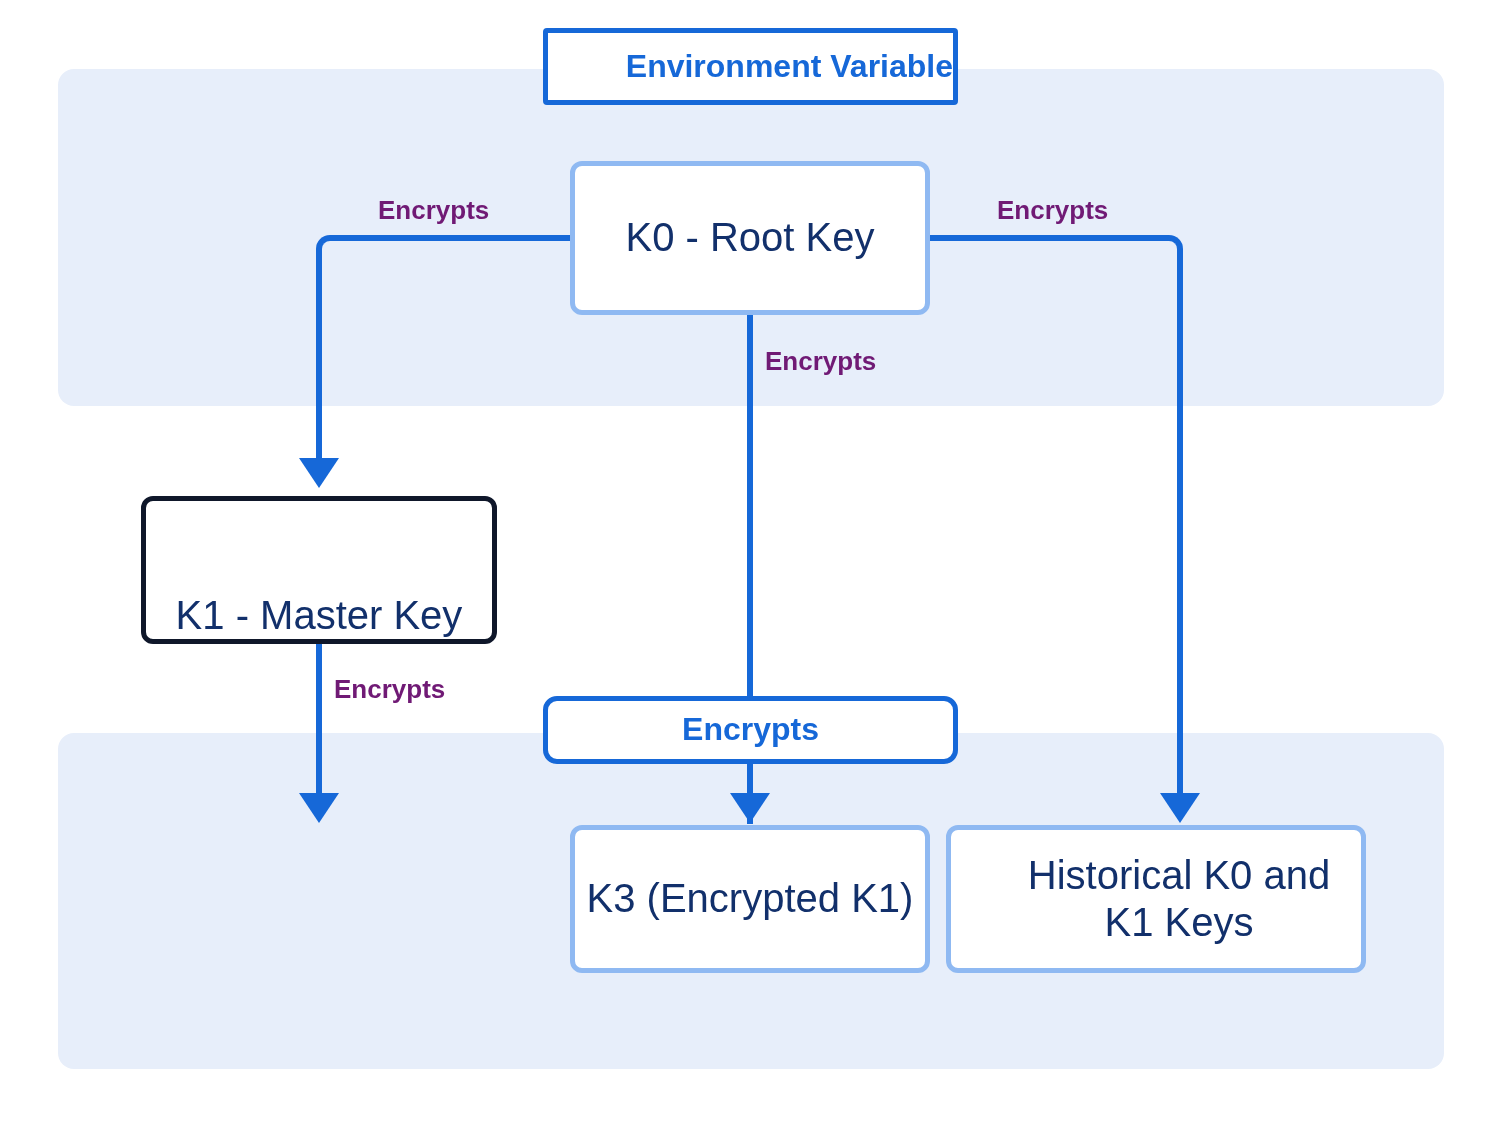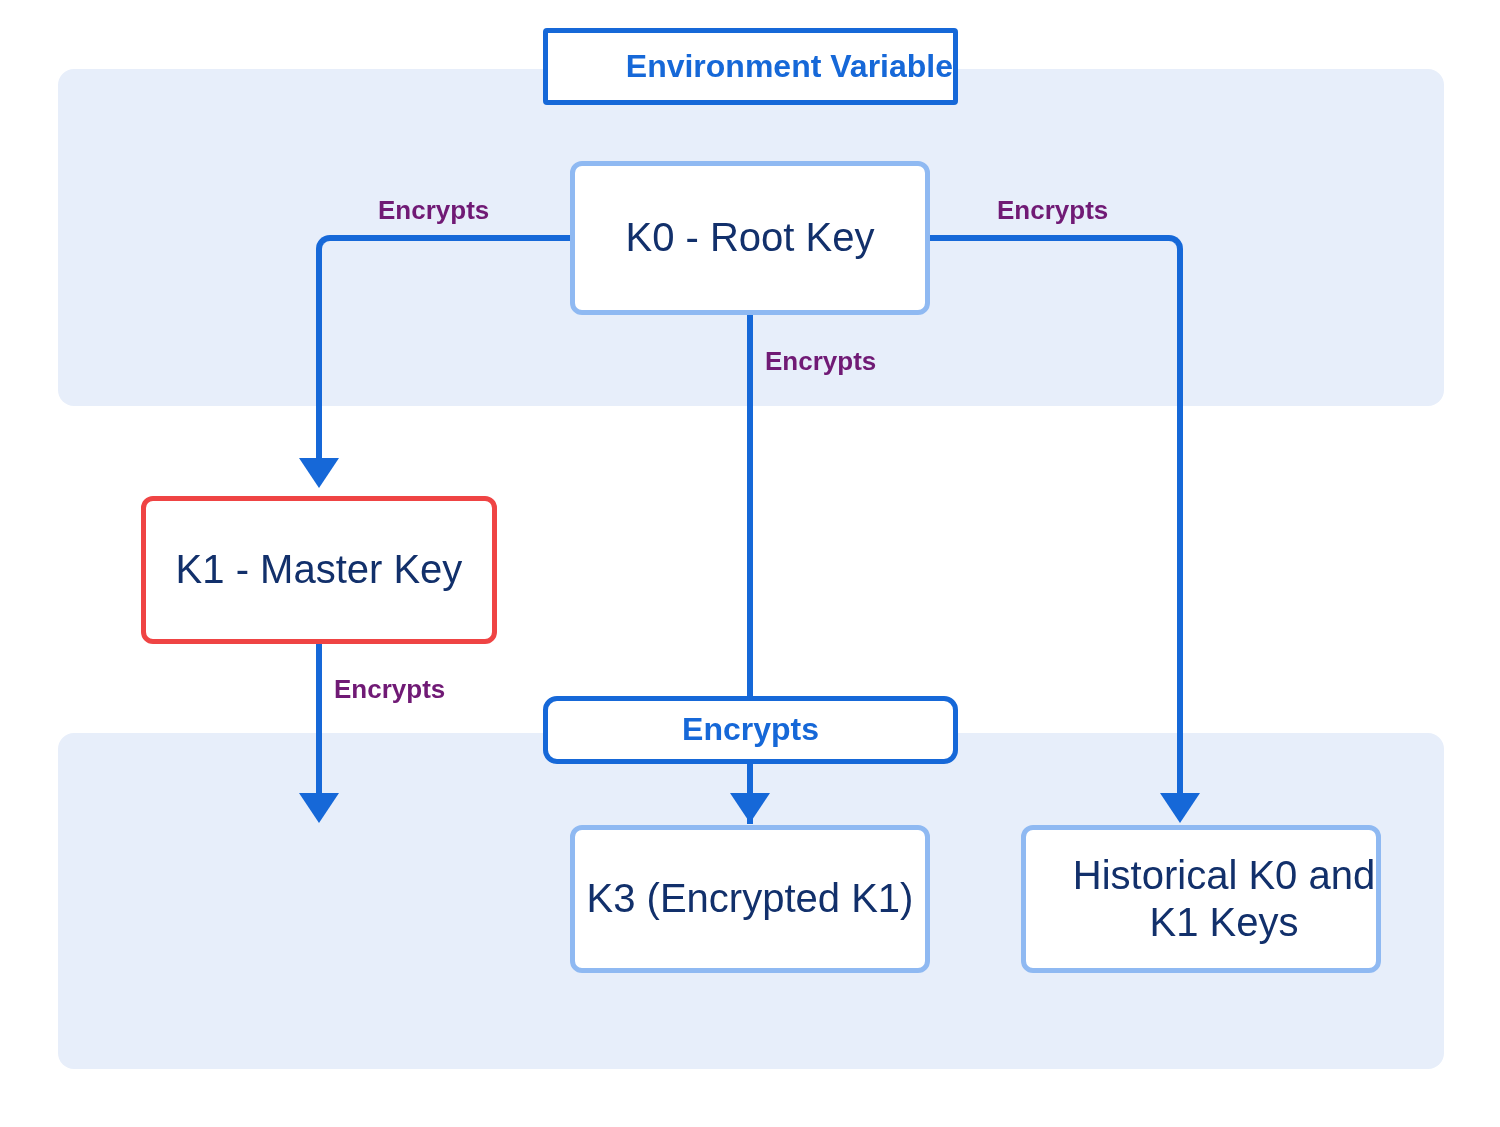--- a/index.html
+++ b/index.html
@@ -44,30 +44,31 @@
     font-size: 32px;
   }
   
   .node.soft {
     border: 5px solid #8fb9f2;
     color: #12306b;
     font-weight: normal;
     font-size: 40px;
   }
   .node.soft.heavy {
-    border: 5px solid #ef4444;
+    border: 5px solid #0f172a;
+    align-items: flex-end;
   }
 
   #node-env   { left: 543px;  top: 28px;  width: 415px; height: 77px;  border-radius: 4px; justify-content: flex-end; }
   #node-k0    { left: 570px;  top: 161px; width: 360px; height: 154px; }
   #node-k1    { left: 141px;  top: 496px; width: 356px; height: 148px; }
   #node-db    { left: 543px;  top: 696px; width: 415px; height: 68px;  border-radius: 14px; }
   #node-sens  { left: 141px;  top: 825px; width: 356px; height: 148px; }
   #node-k3    { left: 570px;  top: 825px; width: 360px; height: 148px; }
-  #node-hist  { left: 1021px; top: 825px; width: 360px; height: 148px; padding-left: 46px; }
+  #node-hist  { left: 946px; top: 825px; width: 420px; height: 148px; padding-left: 46px; }
 
   
   .line {
     position: absolute;
     background: #1668d8;
   }
   .line.h { height: 6px; }
   .line.v { width: 6px; }
 
   .corner {

